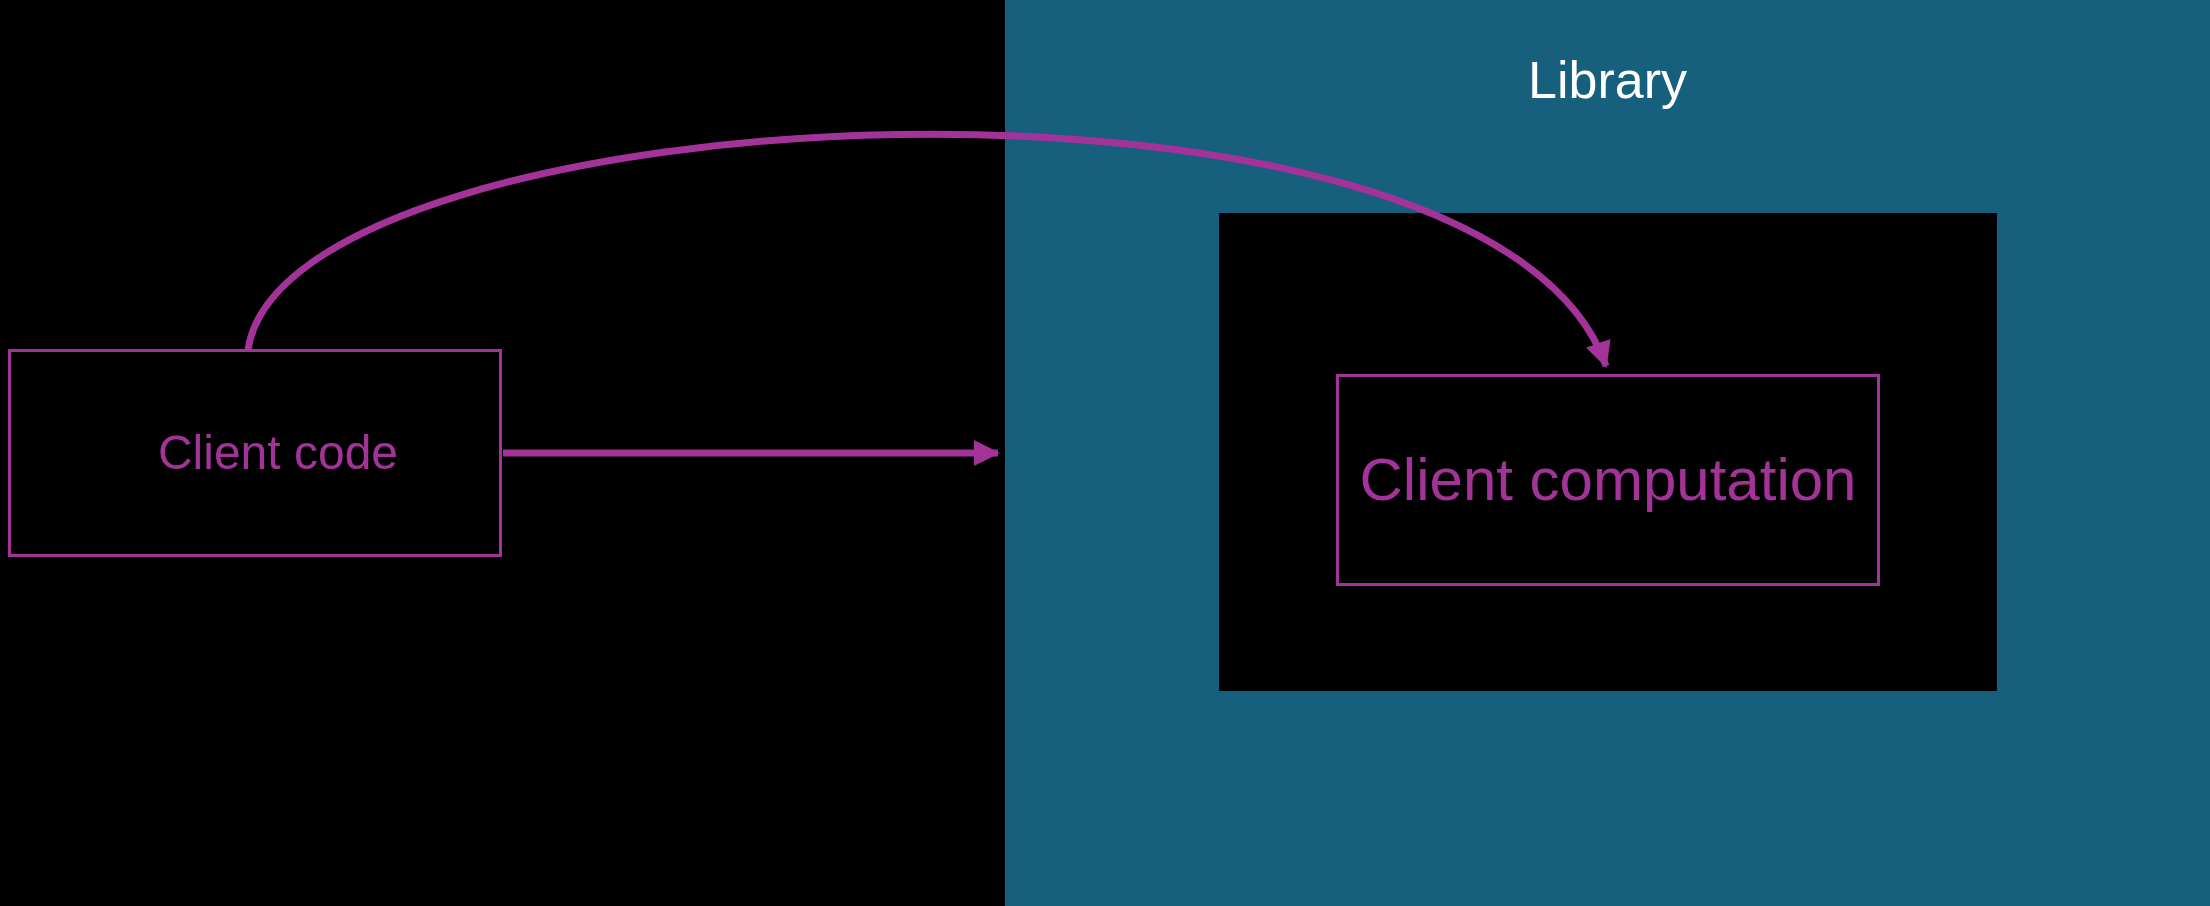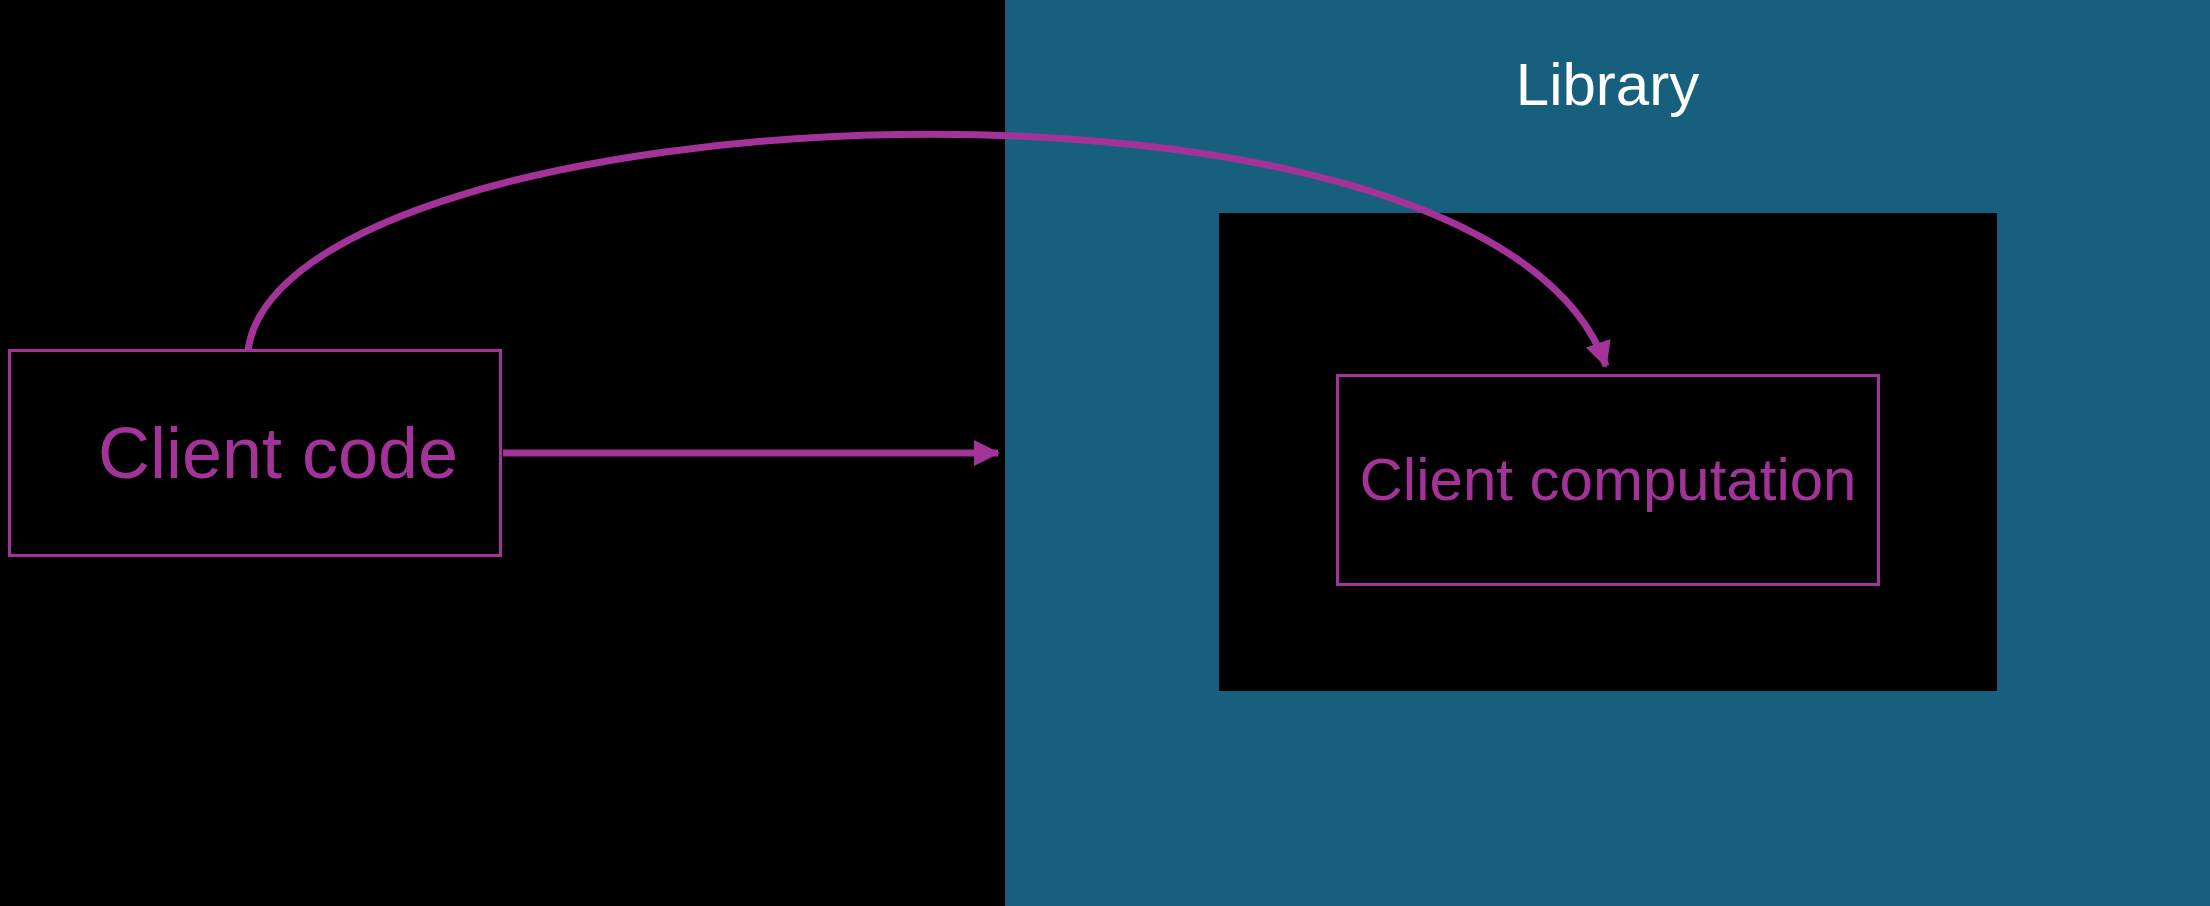--- a/index.html
+++ b/index.html
@@ -23,21 +23,21 @@
     height: 906px;
     background: var(--panel, #165F7D);
   }
   .library-label {
     position: absolute;
     top: 52px;
     left: 0;
     width: 100%;
     text-align: center;
     color: var(--label, #FFFFFF);
-    font-size: 60px;
+    font-size: 52px;
     line-height: 1.1;
     letter-spacing: 0px;
   }
   .library-inner-box {
     position: absolute;
     left: 214px;  
     top: 213px;
     width: 778px;
     height: 478px;
     background: var(--bg, #000000);
@@ -51,21 +51,21 @@
     display: flex;
     align-items: center;
     justify-content: center;
     text-align: center;
   }
   .client-code-box {
     left: 8px;
     top: 349px;
     width: 494px;
     height: 208px;
-    font-size: 72px;
+    font-size: 48px;
     line-height: 1.15;
     padding-left: 46px;
   }
   .client-computation-box {
     left: 1336px;
     top: 374px;
     width: 544px;
     height: 212px;
     font-size: 60px;
     line-height: 1.4;

